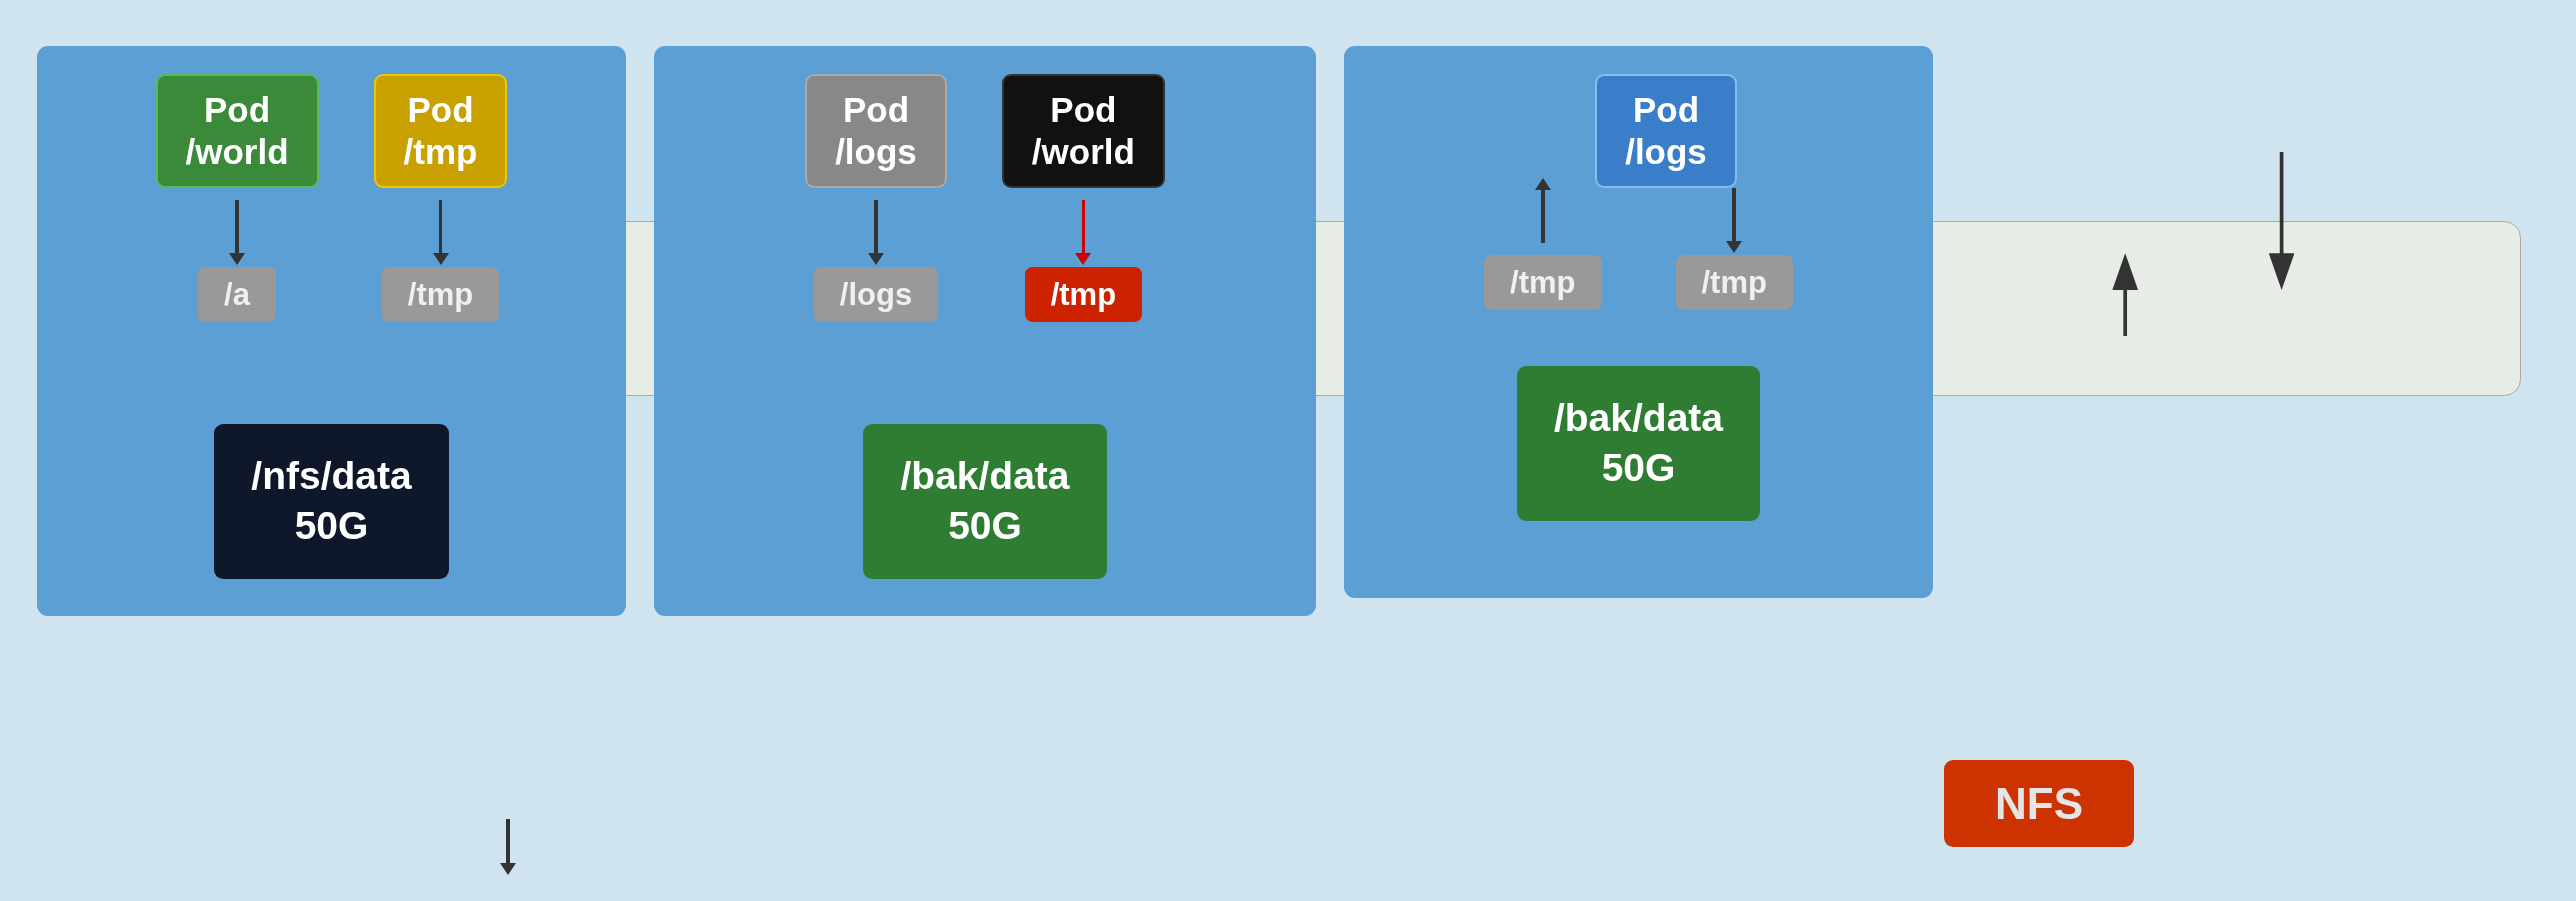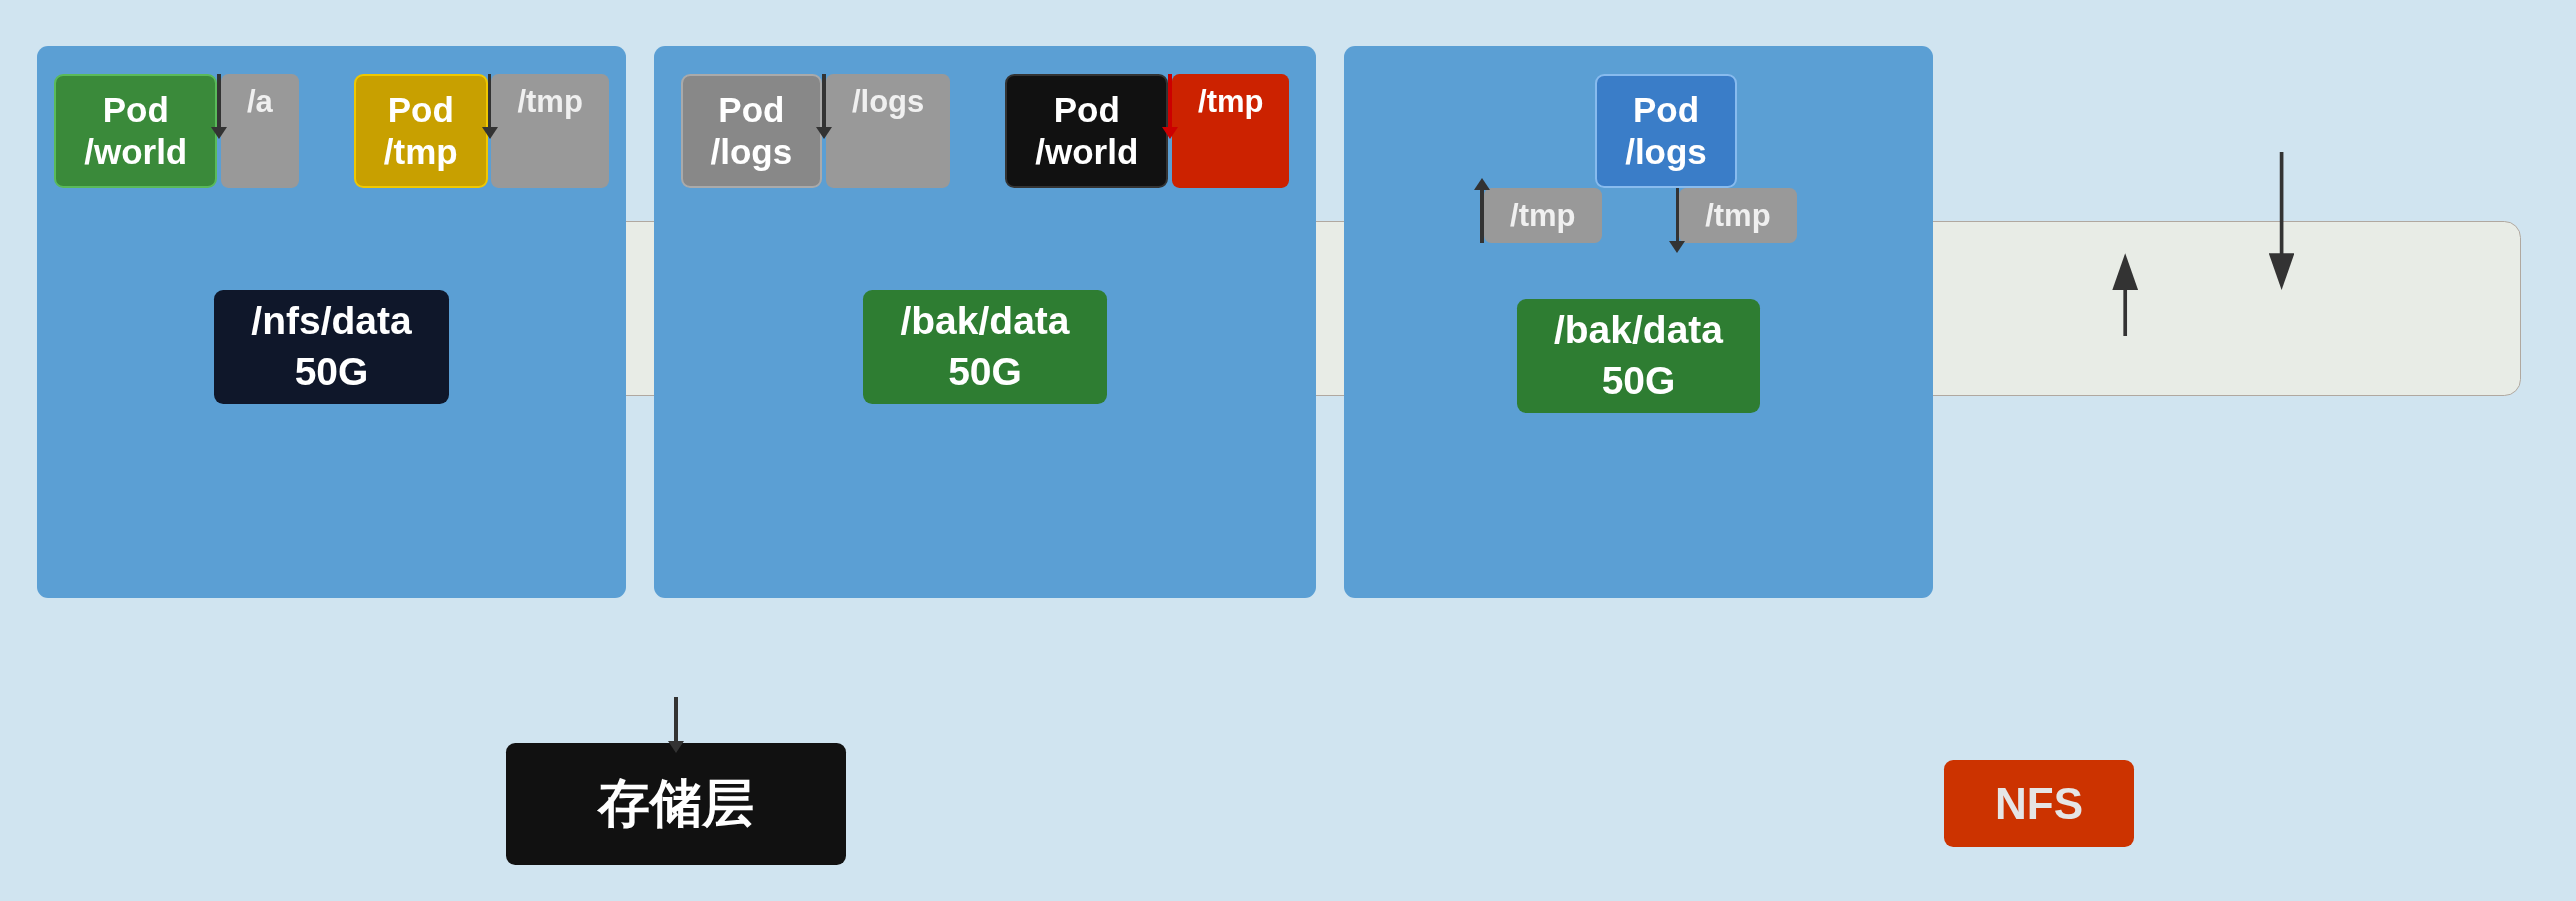--- a/index.html
+++ b/index.html
@@ -89,21 +89,21 @@
     }
 
     .mount-box-red {
       background: #cc2200;
       color: white;
     }
 
     
     .volume-box {
       border-radius: 9.2px;
-      padding: 6px 37px;
+      padding: 27px 37px;
       text-align: center;
       font-size: 39px;
       font-weight: bold;
       color: white;
       line-height: 1.3;
     }
     .volume-black { background: #0f172a; }
     .volume-green { background: #2e7d32; }
 
     
@@ -140,22 +140,23 @@
 
     .panel-top-row {
       display: flex;
       flex-direction: row;
       gap: 55px;
       align-items: flex-start;
     }
 
     .pod-col {
       display: flex;
-      flex-direction: row;
-      gap: 0;
+      flex-direction: column;
+      align-items: center;
+      gap: 12px;
     }
 
     .v-arrow {
       width: 3.7px;
       height: 55px;
       background: #333;
       position: relative;
       margin: 0 auto;
     }
     .v-arrow::after {
@@ -270,21 +271,20 @@
     <div style="height: 28px;"></div>
     <div class="panel-bottom">
       <div class="volume-box volume-green">/bak/data<br>50G</div>
     </div>
   </div>
 
 </div>
 
 <div style="position:absolute; bottom: 37px; left: 506px; z-index: 6; display: flex; flex-direction: column; align-items: center;">
   <div class="v-arrow" style="height: 46px;"></div>
-  <div class="storage-layer">存储层</div>
 </div>
 
 <div style="position:absolute; bottom: 55px; right: 442px; z-index: 6;">
   <div class="nfs-box">NFS</div>
 </div>
 
 <svg class="arrows-svg" viewBox="0 0 2800 980" width="2576" height="902">
 
   <defs>
     <marker id="arrowhead" markerWidth="10" markerHeight="7" refX="5" refY="3.5" orient="auto">

